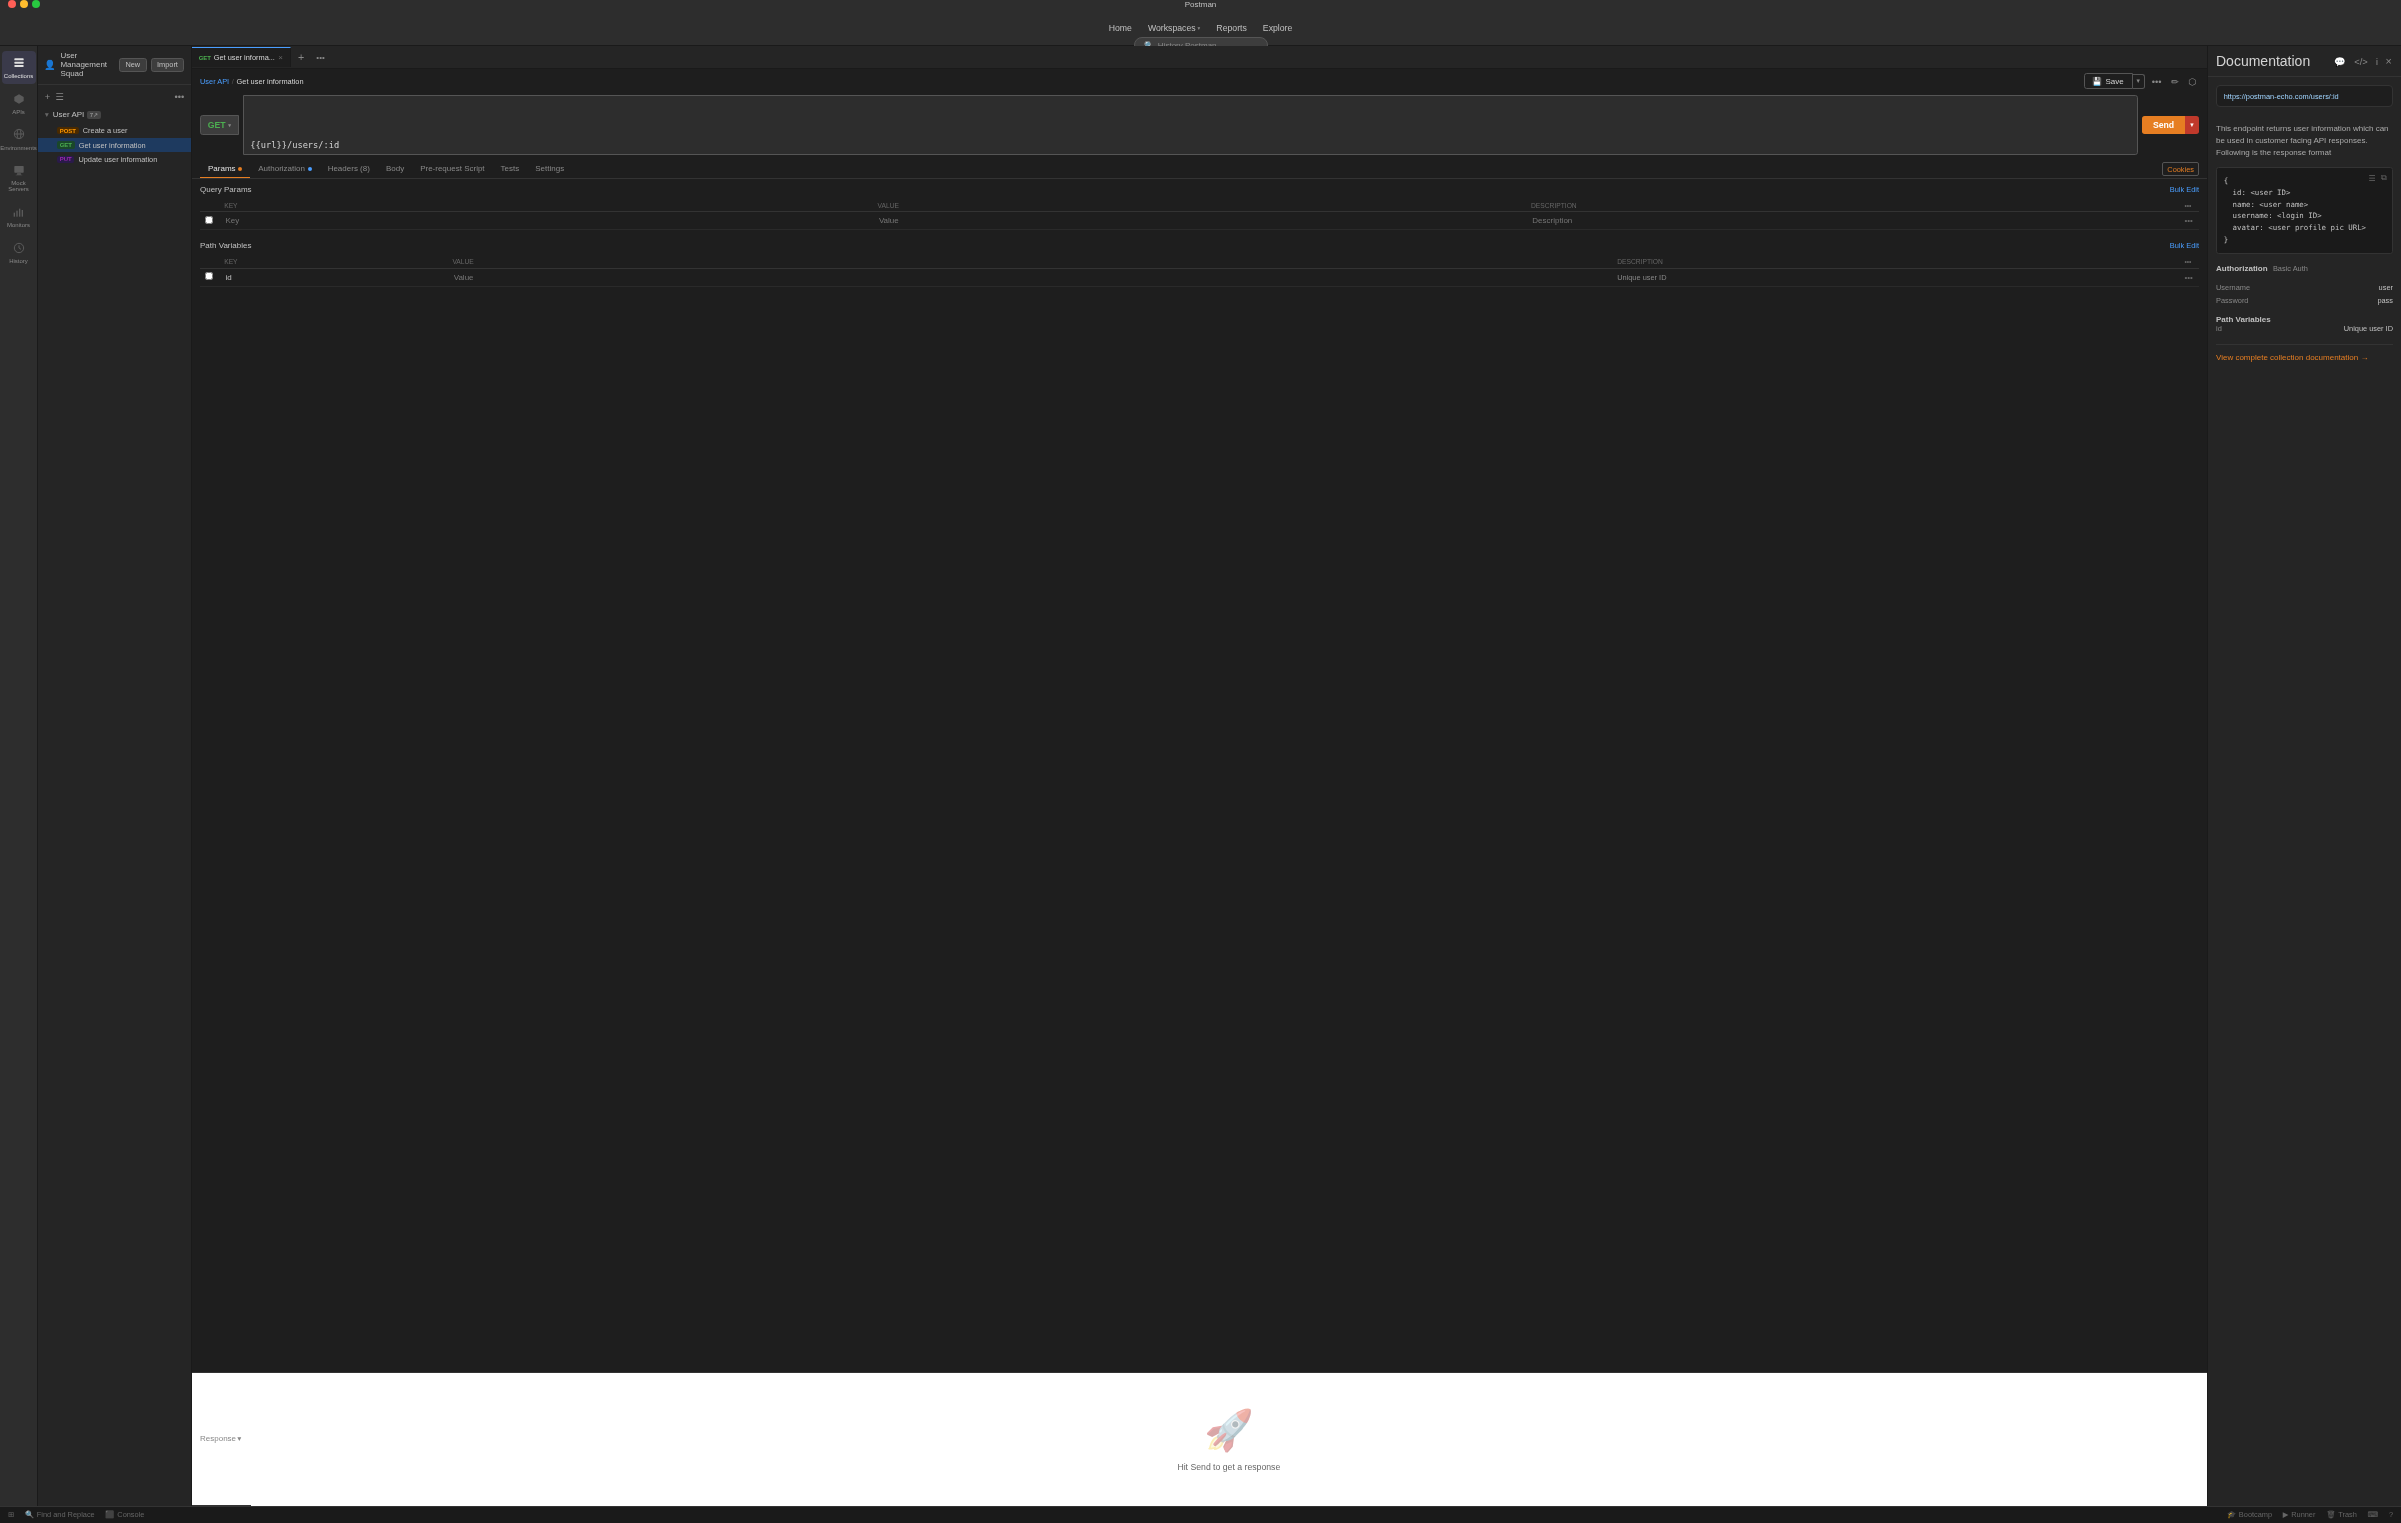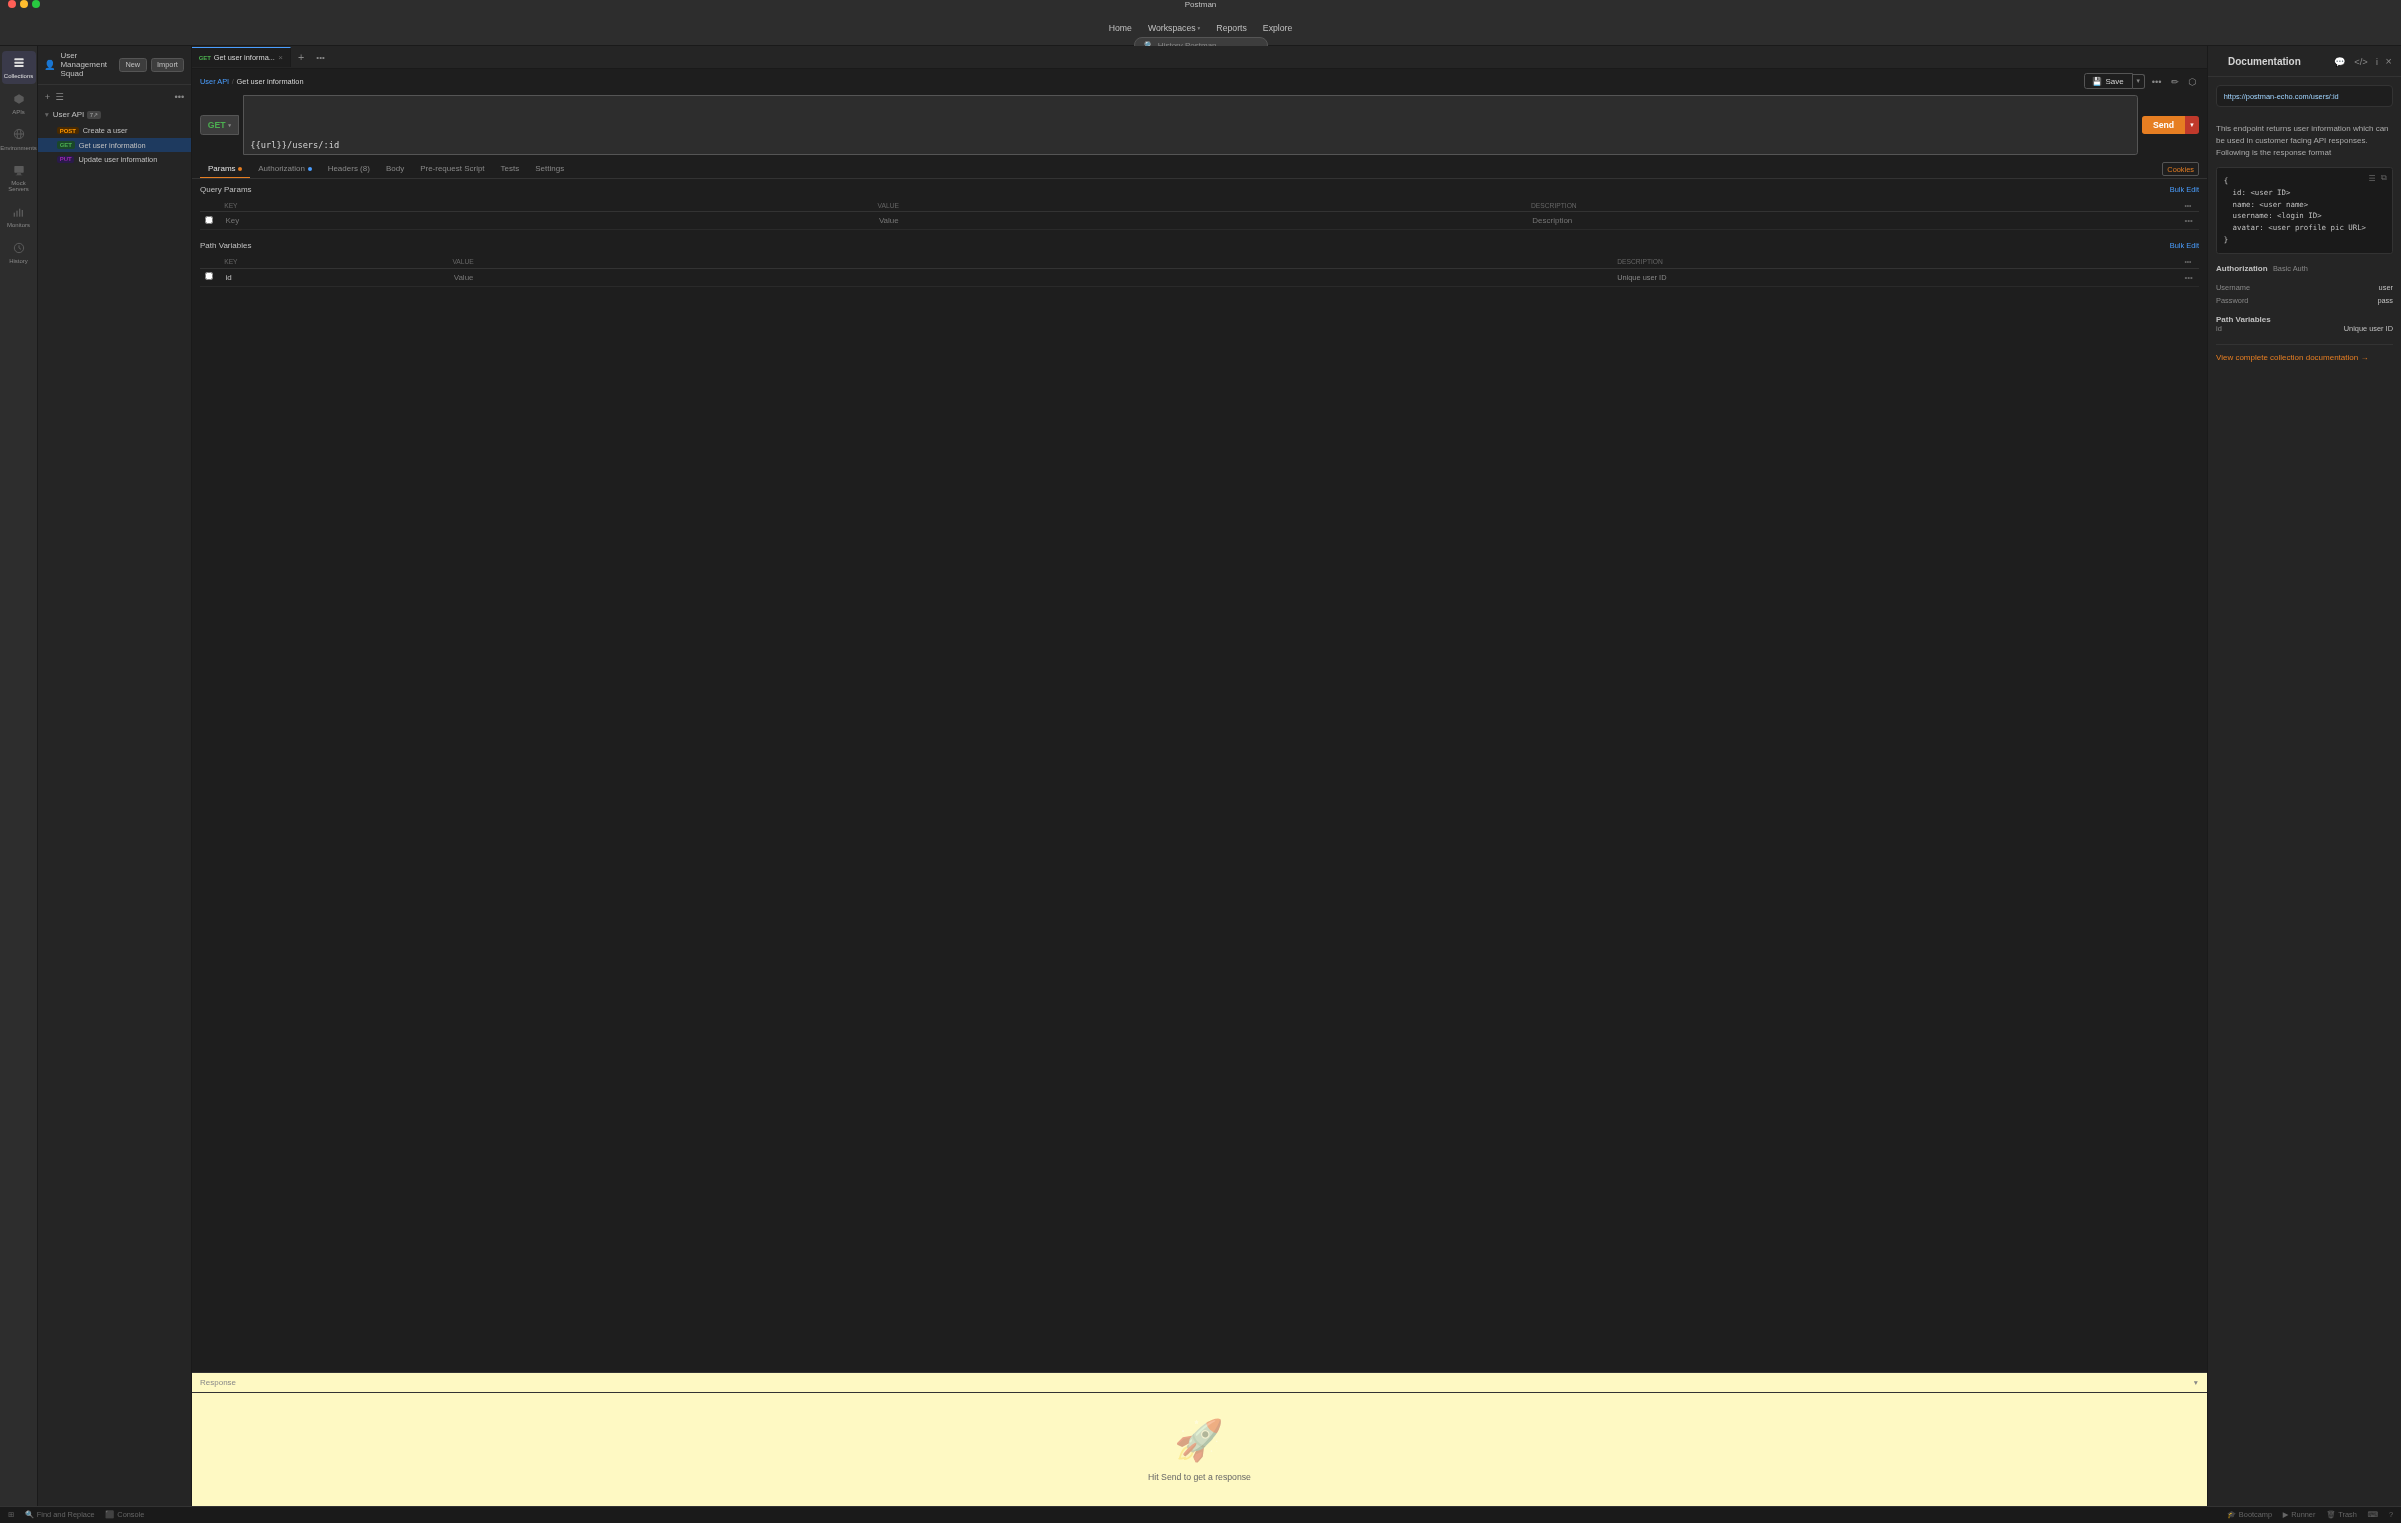--- a/index.html
+++ b/index.html
@@ -117,32 +117,32 @@
     .param-input { background: none; border: none; color: #c0c0c0; font-size: 8px; width: 100%; padding: 1.3px; }
     .param-input.placeholder { color: #444; }
     .param-desc { color: #888; font-size: 7.4px; }
 
     .checkbox-cell { width: 13.4px; }
     .row-checkbox { width: 8px; height: 8px; cursor: pointer; }
     .th-actions { width: 20px; }
     .row-menu { color: #666; font-size: 8px; cursor: pointer; background: none; border: none; }
 
     
-    .response-area { border-top: 0.7px solid #333; min-height: 134px; flex-shrink: 0; display: flex; flex-direction: column; background: #fef9c3; justify-content: space-between; }
+    .response-area { border-top: 0.7px solid #333; min-height: 134px; flex-shrink: 0; display: flex; flex-direction: row; background: #ffffff; justify-content: space-between; }
     .response-header { padding: 5.4px 8px; display: flex; align-items: center; justify-content: space-between; border-bottom: 0.7px solid #333; cursor: pointer; }
     .response-title { font-size: 8px; color: #888; }
     .response-collapse { color: #888; font-size: 6.7px; cursor: pointer; background: none; border: none; }
     .response-body { flex: 1; display: flex; flex-direction: column; align-items: center; justify-content: center; padding: 13.4px; color: #555; }
     .rocket-illustration { font-size: 40px; margin-bottom: 8px; opacity: 0.4; }
     .hit-send-text { font-size: 8.7px; color: #666; }
 
     
     .doc-panel { width: 194px; background: #252525; border-left: 0.7px solid #1a1a1a; display: flex; flex-direction: column; flex-shrink: 0; overflow: hidden; }
     .doc-header { padding: 6.7px 8px; display: flex; align-items: center; justify-content: space-between; border-bottom: 0.7px solid #333; flex-shrink: 0; }
-    .doc-title { font-size: 10px; color: #d4d4d4; font-weight: 700; margin-left: 12px; }
+    .doc-title { font-size: 14px; color: #d4d4d4; font-weight: 400; }
     .doc-close { background: none; border: none; color: #888; cursor: pointer; font-size: 10.7px; padding: 1.3px; }
     .doc-icons { display: flex; gap: 4px; color: #888; }
     .doc-icon-btn { background: none; border: none; color: #888; cursor: pointer; font-size: 9.4px; padding: 2px; }
 
     .doc-body { flex: 1; overflow-y: auto; padding: 8px; }
     .doc-body::-webkit-scrollbar { width: 2.7px; }
     .doc-body::-webkit-scrollbar-thumb { background: #444; border-radius: 1.3px; }
 
     .doc-url { background: #1e1e1e; border: 0.7px solid #333; border-radius: 4px; padding: 5.4px 6.7px; font-family: Liberation Sans, sans-serif; font-size: 7.4px; color: #a0d4ff; margin-bottom: 16px; word-break: break-all; }
     .doc-description { font-size: 8px; color: #aaa; line-height: 1.5; margin-bottom: 8px; }

